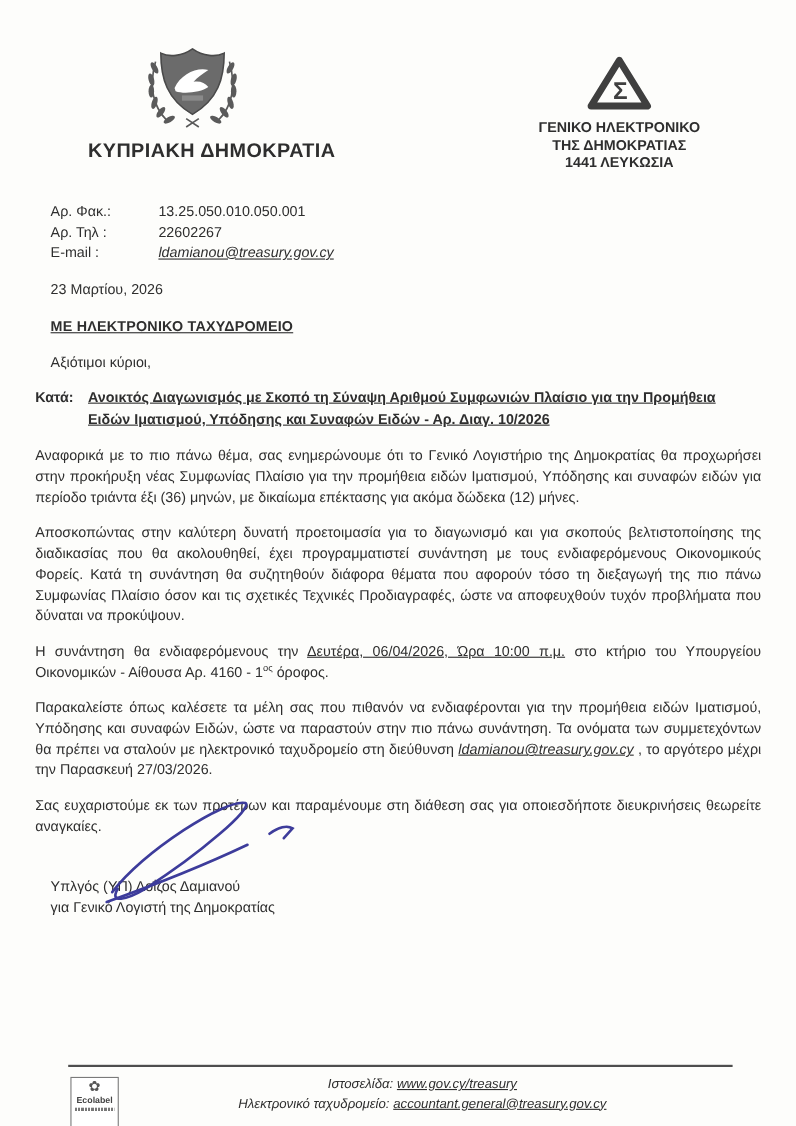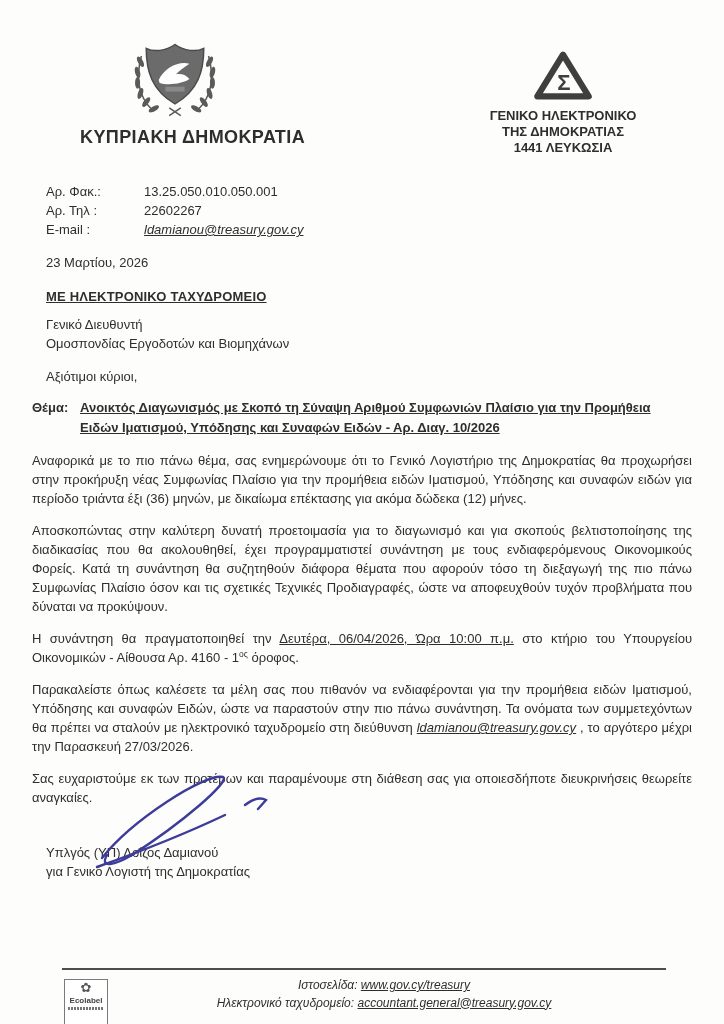--- a/index.html
+++ b/index.html
@@ -137,36 +137,32 @@
       <div class="ref-row">
         <span class="ref-label">E-mail   :</span>
         <span class="link-text">ldamianou@treasury.gov.cy</span>
       </div>
     </div>
 
     <div class="date-line indent">23 Μαρτίου, 2026</div>
 
     <div class="delivery indent">ΜΕ ΗΛΕΚΤΡΟΝΙΚΟ ΤΑΧΥΔΡΟΜΕΙΟ</div>
 
-    <div class="recipient indent">
-      <div>Γενικό Διευθυντή</div>
-      <div>Ομοσπονδίας Εργοδοτών και Βιομηχάνων</div>
-    </div>
 
     <div class="salutation indent">Αξιότιμοι κύριοι,</div>
 
     <div class="subject">
-      <span class="subject-label">Θέμα:</span>
+      <span class="subject-label">Κατά:</span>
       <span class="subject-text">Ανοικτός Διαγωνισμός με Σκοπό τη Σύναψη Αριθμού Συμφωνιών Πλαίσιο για την Προμήθεια Ειδών Ιματισμού, Υπόδησης και Συναφών Ειδών - Αρ. Διαγ. 10/2026</span>
     </div>
 
     <div class="letter-body">
       <p>Αναφορικά με το πιο πάνω θέμα, σας ενημερώνουμε ότι το Γενικό Λογιστήριο της Δημοκρατίας θα προχωρήσει στην προκήρυξη νέας Συμφωνίας Πλαίσιο για την προμήθεια ειδών Ιματισμού, Υπόδησης και συναφών ειδών για περίοδο τριάντα έξι (36) μηνών, με δικαίωμα επέκτασης για ακόμα δώδεκα (12) μήνες.</p>
       <p>Αποσκοπώντας στην καλύτερη δυνατή προετοιμασία για το διαγωνισμό και για σκοπούς βελτιστοποίησης της διαδικασίας που θα ακολουθηθεί, έχει προγραμματιστεί συνάντηση με τους ενδιαφερόμενους Οικονομικούς Φορείς. Κατά τη συνάντηση θα συζητηθούν διάφορα θέματα που αφορούν τόσο τη διεξαγωγή της πιο πάνω Συμφωνίας Πλαίσιο όσον και τις σχετικές Τεχνικές Προδιαγραφές, ώστε να αποφευχθούν τυχόν προβλήματα που δύναται να προκύψουν.</p>
-      <p><span>Η συνάντηση θα πραγματοποιηθεί την </span><span class="u">Δευτέρα, 06/04/2026, Ώρα 10:00 π.μ.</span><span> στο κτήριο του Υπουργείου Οικονομικών - Αίθουσα Αρ. 4160 - 1</span><sup>ος</sup><span> όροφος.</span></p>
+      <p><span>Η συνάντηση θα ενδιαφερόμενους την </span><span class="u">Δευτέρα, 06/04/2026, Ώρα 10:00 π.μ.</span><span> στο κτήριο του Υπουργείου Οικονομικών - Αίθουσα Αρ. 4160 - 1</span><sup>ος</sup><span> όροφος.</span></p>
       <p><span>Παρακαλείστε όπως καλέσετε τα μέλη σας που πιθανόν να ενδιαφέρονται για την προμήθεια ειδών Ιματισμού, Υπόδησης και συναφών Ειδών, ώστε να παραστούν στην πιο πάνω συνάντηση. Τα ονόματα των συμμετεχόντων θα πρέπει να σταλούν με ηλεκτρονικό ταχυδρομείο στη διεύθυνση </span><span class="link-text">ldamianou@treasury.gov.cy</span><span> , το αργότερο μέχρι την Παρασκευή 27/03/2026.</span></p>
       <p>Σας ευχαριστούμε εκ των προτέρων και παραμένουμε στη διάθεση σας για οποιεσδήποτε διευκρινήσεις θεωρείτε αναγκαίες.</p>
     </div>
 
 
     <div class="signature-block">
       <span>
         <svg width="210" height="112" viewBox="0 0 210 112">
           <g fill="none" stroke="#3d3c9b" stroke-width="2.4" stroke-linecap="round">
             <path d="M15,93 C45,55 118,8 136,12 C144,16 95,58 45,90 C28,100 12,104 20,90"></path>

